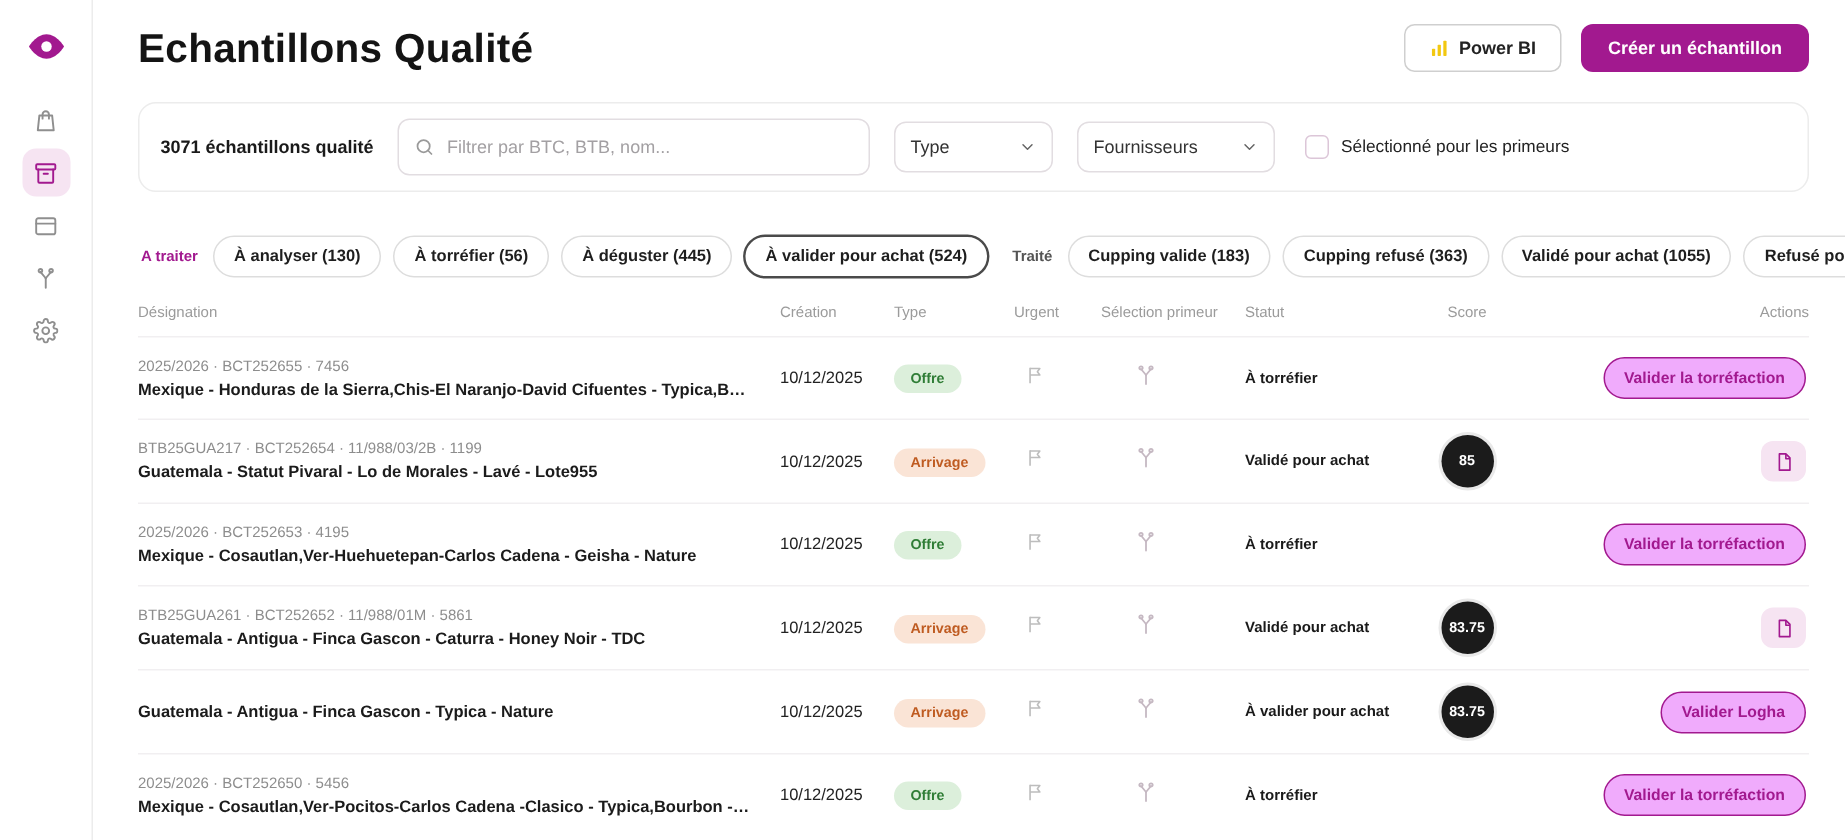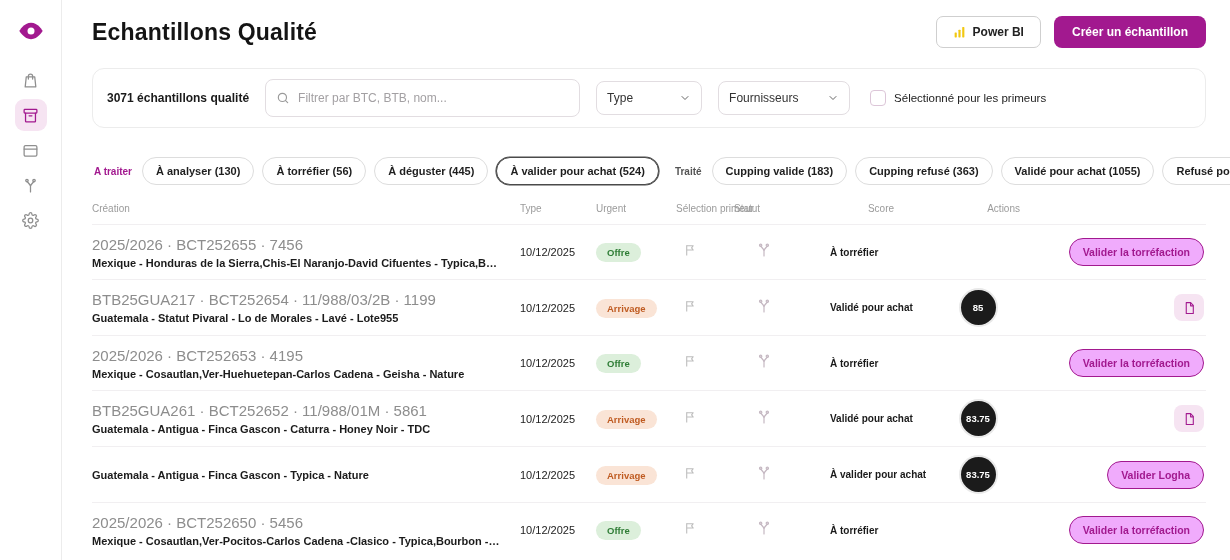--- a/index.html
+++ b/index.html
@@ -31,21 +31,21 @@
     width:32px;height:32px;border-radius:9px;display:flex;align-items:center;justify-content:center;
     color:#8f8f8f;margin-bottom:3px;background:transparent;border:none;cursor:pointer;
   }
   .side-item.active{background:var(--accent-light);color:var(--accent);}
   .side-item svg{stroke:currentColor;}
 
   
   .main{flex:1;padding:16px 24px 0 30px;display:flex;flex-direction:column;min-width:0;}
 
   .header-row{display:flex;justify-content:space-between;align-items:center;margin-bottom:20px;}
-  .page-title{font-size:23px;font-weight:800;letter-spacing:.2px;color:#141414;}
+  .page-title{font-size:27px;font-weight:800;letter-spacing:.2px;color:#141414;}
   .header-actions{display:flex;gap:13px;align-items:center;}
   .btn-powerbi{
     display:inline-flex;align-items:center;gap:7px;background:#fff;border:1px solid #cfcfcf;
     border-radius:7px;padding:8px 16px;font-size:12px;font-weight:700;color:#222;cursor:pointer;
     font-family:inherit;
   }
   .btn-create{
     background:var(--accent);color:#fff;border:none;border-radius:8px;padding:9px 18px;
     font-size:12px;font-weight:700;cursor:pointer;font-family:inherit;
   }
@@ -94,21 +94,21 @@
     display:grid;
     grid-template-columns:minmax(0,1fr) 72px 76px 54px 92px 102px 84px 182px;
     align-items:center;column-gap:4px;
   }
   .thead{padding:4px 0 10px 0;}
   .th{font-size:10px;color:#9b9b9b;white-space:nowrap;}
   .th.score{text-align:center;}
   .th.actions{text-align:right;}
   .trow{border-top:1px solid #f1eff1;padding:10px 0;min-height:55px;cursor:pointer;}
   .cell-designation{min-width:0;padding-right:16px;}
-  .ref{font-size:15px;color:#8d8d8d;margin-bottom:4px;white-space:nowrap;overflow:hidden;text-overflow:ellipsis;}
+  .ref{font-size:10px;color:#8d8d8d;margin-bottom:4px;white-space:nowrap;overflow:hidden;text-overflow:ellipsis;}
   .name{font-size:11px;font-weight:700;color:#1b1b1b;white-space:nowrap;overflow:hidden;text-overflow:ellipsis;}
   .date{font-size:11px;color:#222;}
   .pill{
     display:inline-block;border-radius:999px;padding:4px 11px;font-size:9.5px;font-weight:700;
   }
   .pill.offre{background:var(--offre-bg);color:var(--offre-text);}
   .pill.arrivage{background:var(--arrivage-bg);color:var(--arrivage-text);}
   .icon-flag{display:inline-flex;color:#bdbdbd;padding-left:8px;}
   .icon-plant{display:inline-flex;color:#c5b8c2;padding-left:22px;}
   .status{font-size:10px;font-weight:700;color:#1a1a1a;}
@@ -238,20 +238,21 @@
       <button class="chip active">À valider pour achat (524)</button>
       <span class="tab-group-label treated">Traité</span>
       <button class="chip">Cupping valide (183)</button>
       <button class="chip">Cupping refusé (363)</button>
       <button class="chip">Validé pour achat (1055)</button>
       <button class="chip">Refusé pour achat (315)</button>
     </div>
 
     <div class="table">
       <div class="thead">
+        <div class="th">Désignation</div>
         <div class="th">Création</div>
         <div class="th">Type</div>
         <div class="th">Urgent</div>
         <div class="th">Sélection primeur</div>
         <div class="th">Statut</div>
         <div class="th score">Score</div>
         <div class="th actions">Actions</div>
       </div>
 
       <div class="trow">

